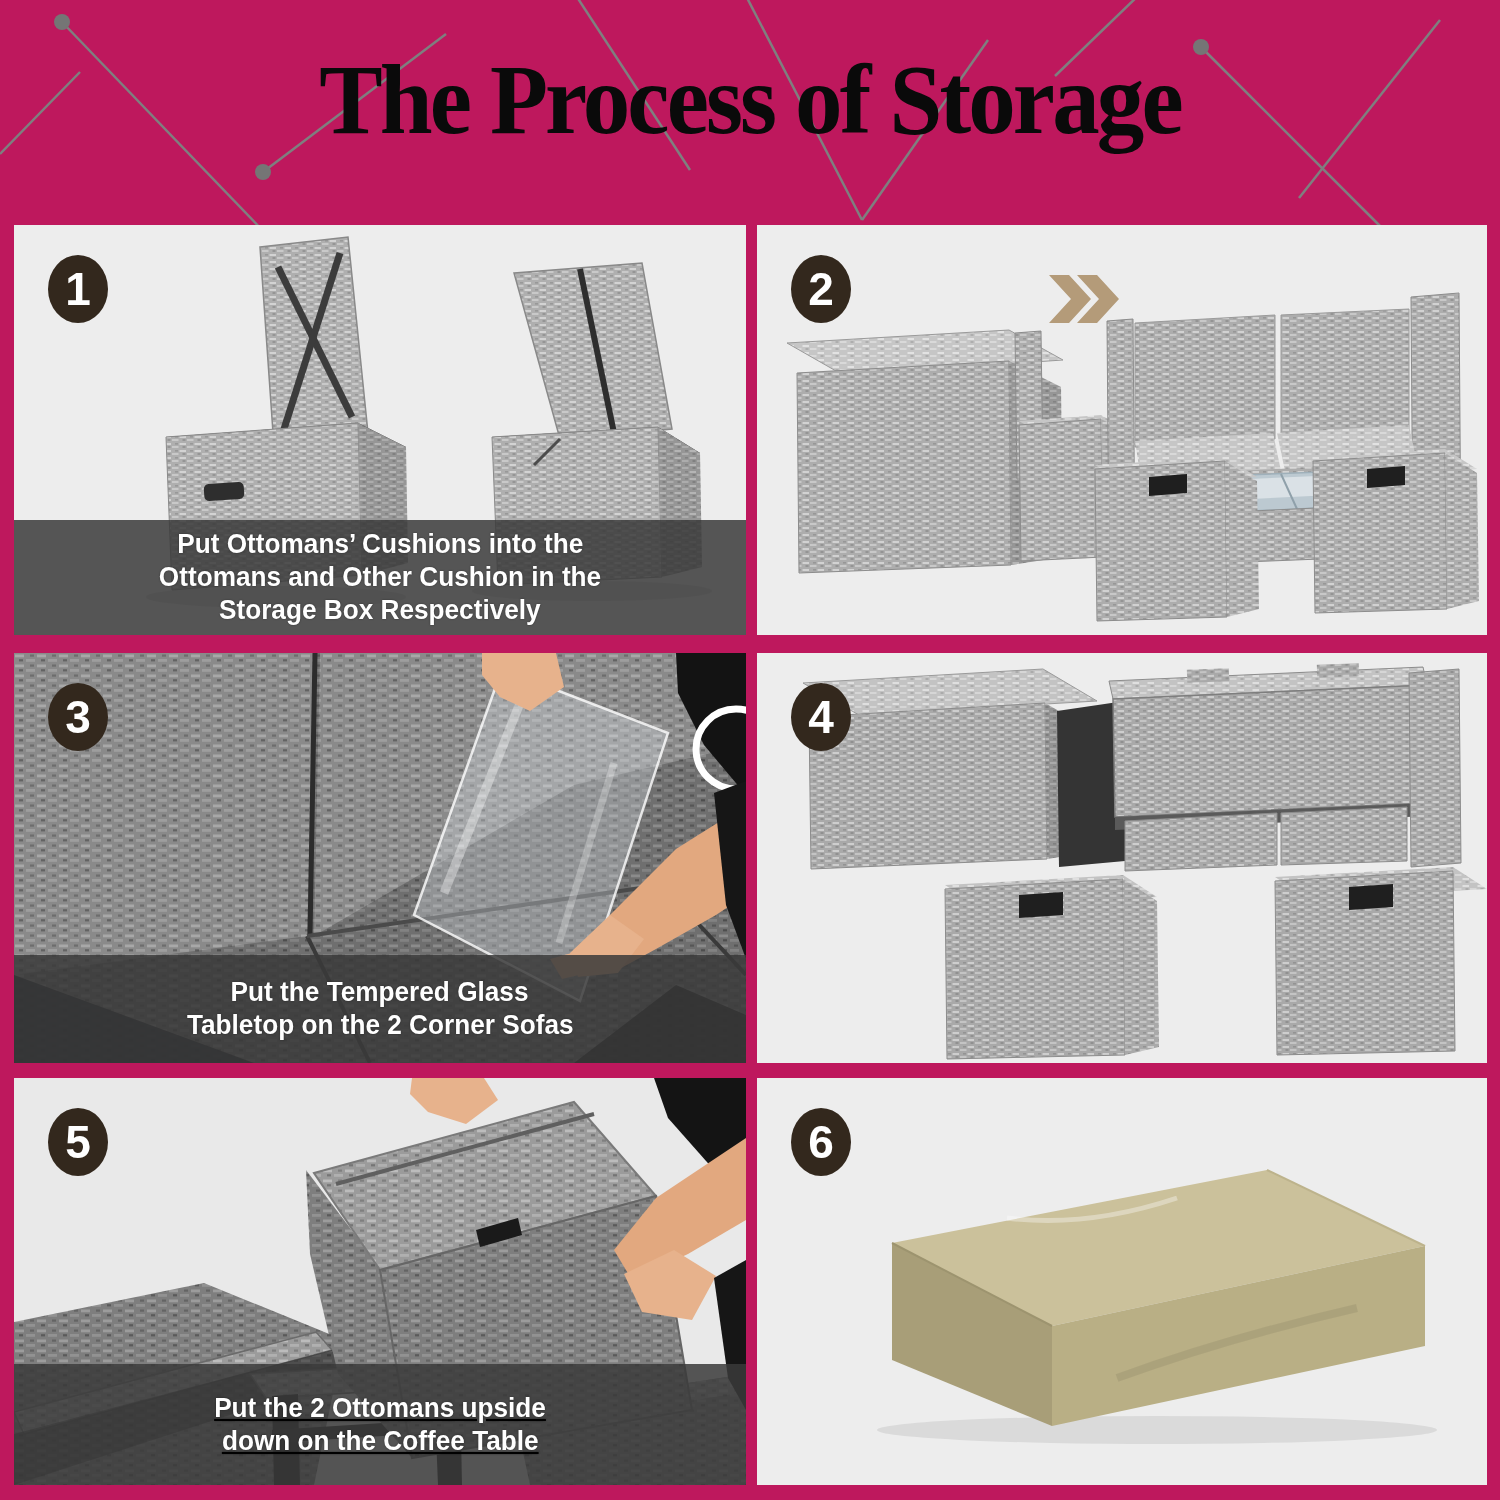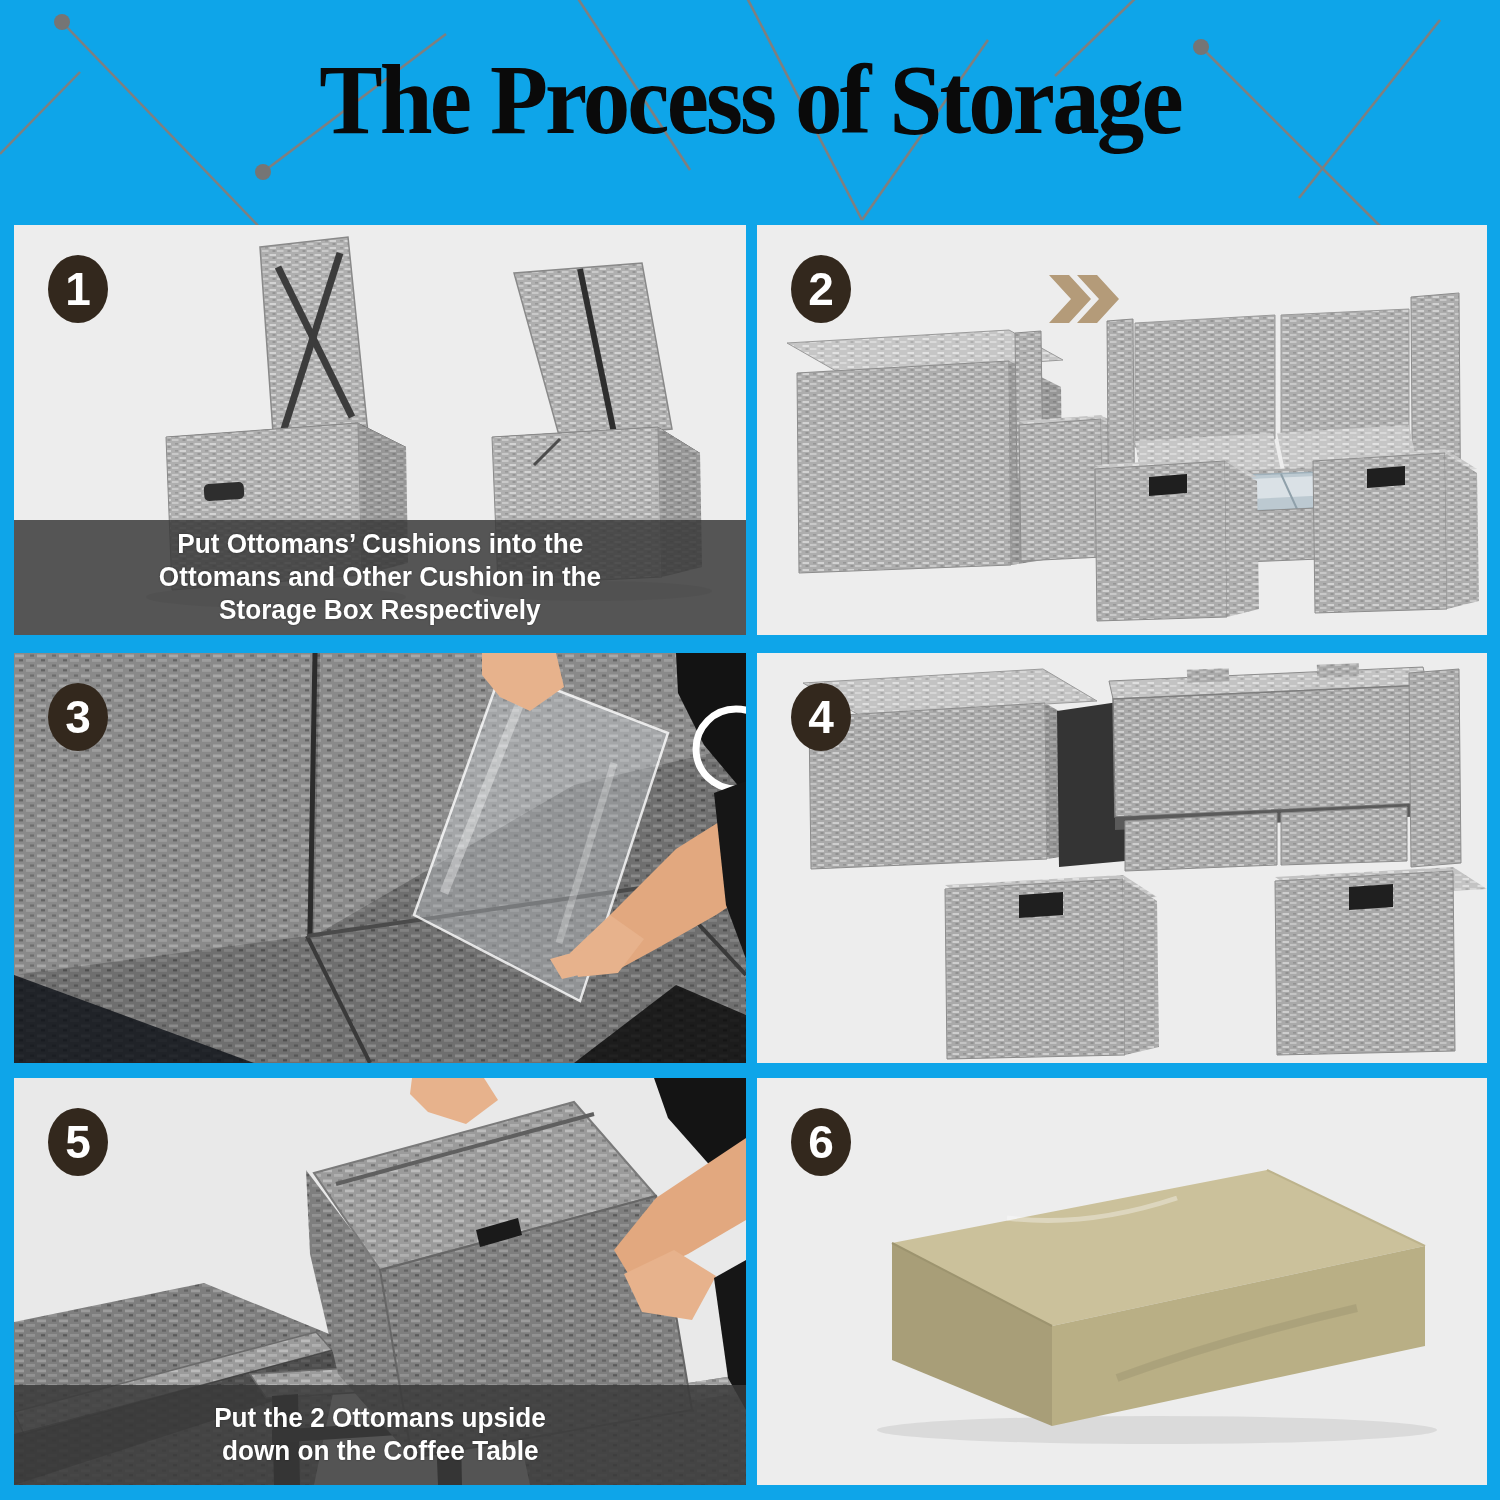--- a/index.html
+++ b/index.html
@@ -1,37 +1,37 @@
 <!DOCTYPE html>
 <html><head>
 <meta charset="utf-8">
 <style>
   html,body{margin:0;padding:0;background:#fff;}
-  .page{position:relative;width:1500px;height:1500px;background:#0ea5e9;overflow:hidden;
+  .page{position:relative;width:1500px;height:1500px;background:#be185d;overflow:hidden;
         font-family:"Liberation Sans",sans-serif;}
   .decor{position:absolute;left:0;top:0;z-index:0;}
   .title{position:absolute;left:0;top:42px;width:100%;text-align:center;z-index:1;
          font-family:"Liberation Serif","DejaVu Serif",serif;font-weight:bold;
          font-size:100px;color:#0a0a0a;letter-spacing:-3px;transform:scaleX(0.95);margin:0;}
   .panel{position:absolute;background:#ededed;overflow:hidden;z-index:1;}
   #p1{left:14px;top:225px;width:732px;height:410px;}
   #p2{left:757px;top:225px;width:730px;height:410px;}
   #p3{left:14px;top:653px;width:732px;height:410px;}
   #p4{left:757px;top:653px;width:730px;height:410px;}
   #p5{left:14px;top:1078px;width:732px;height:407px;}
   #p6{left:757px;top:1078px;width:730px;height:407px;}
   .illus{position:absolute;left:0;top:0;width:100%;height:100%;display:block;}
   .badge{position:absolute;left:34px;top:30px;width:60px;height:68px;border-radius:50%;
          background:#33281d;color:#ffffff;display:flex;align-items:center;justify-content:center;
          font-size:46px;font-weight:bold;z-index:3;}
   .band{position:absolute;left:0;right:0;bottom:0;background:rgba(58,58,58,0.85);z-index:2;
         display:flex;flex-direction:column;align-items:center;justify-content:center;}
   .band-r1{height:115px;}
   .band-r2{height:108px;}
-  .band-r3{height:100px;}
+  .band-r3{height:121px;text-decoration:underline;}
   .band span{display:block;text-align:center;color:#ffffff;font-weight:bold;
              font-size:27px;line-height:33px;letter-spacing:0px;
              text-shadow:0 0 2px rgba(0,0,0,0.45);transform:scaleX(0.97);}
 </style>
 </head>
 <body>
 
 <div class="page">
 
   <svg class="decor" width="1500" height="250" viewBox="0 0 1500 250">
@@ -205,20 +205,25 @@
       <polygon points="468,0 542,0 550,34 516,58 486,44 468,22" fill="#e7b28c"></polygon>
 
       <polygon points="732,152 662,196 596,262 572,302 598,320 642,296 702,262 732,242" fill="#e2a87f"></polygon>
       <polygon points="556,300 596,262 630,286 604,320 564,324" fill="#e7b28c"></polygon>
       <polygon points="536,306 572,296 582,318 548,326" fill="#e7b28c"></polygon>
       <polygon points="700,140 732,128 732,306 712,252" fill="#161616"></polygon>
     </svg>
     <div class="badge">
       <span>3</span>
     </div>
+    <div class="band band-r2">
+      <span>Put the Tempered Glass</span>
+      <span>Tabletop on the 2 Corner Sofas</span>
+      <span></span>
+    </div>
   </section>
 
   <section class="panel" id="p4">
     <svg class="illus" viewBox="0 0 730 410" preserveAspectRatio="none">
       <defs>
         <pattern id="w4" width="15" height="7" patternUnits="userSpaceOnUse">
           <rect width="15" height="7" fill="#a9a9a9"></rect>
           <rect x="0.5" y="1" width="6.5" height="2" fill="#cecece"></rect>
           <rect x="8" y="4" width="6.5" height="2" fill="#c4c4c4"></rect>
           <rect x="3.5" y="4.2" width="3" height="1.6" fill="#8a8a8a"></rect>

